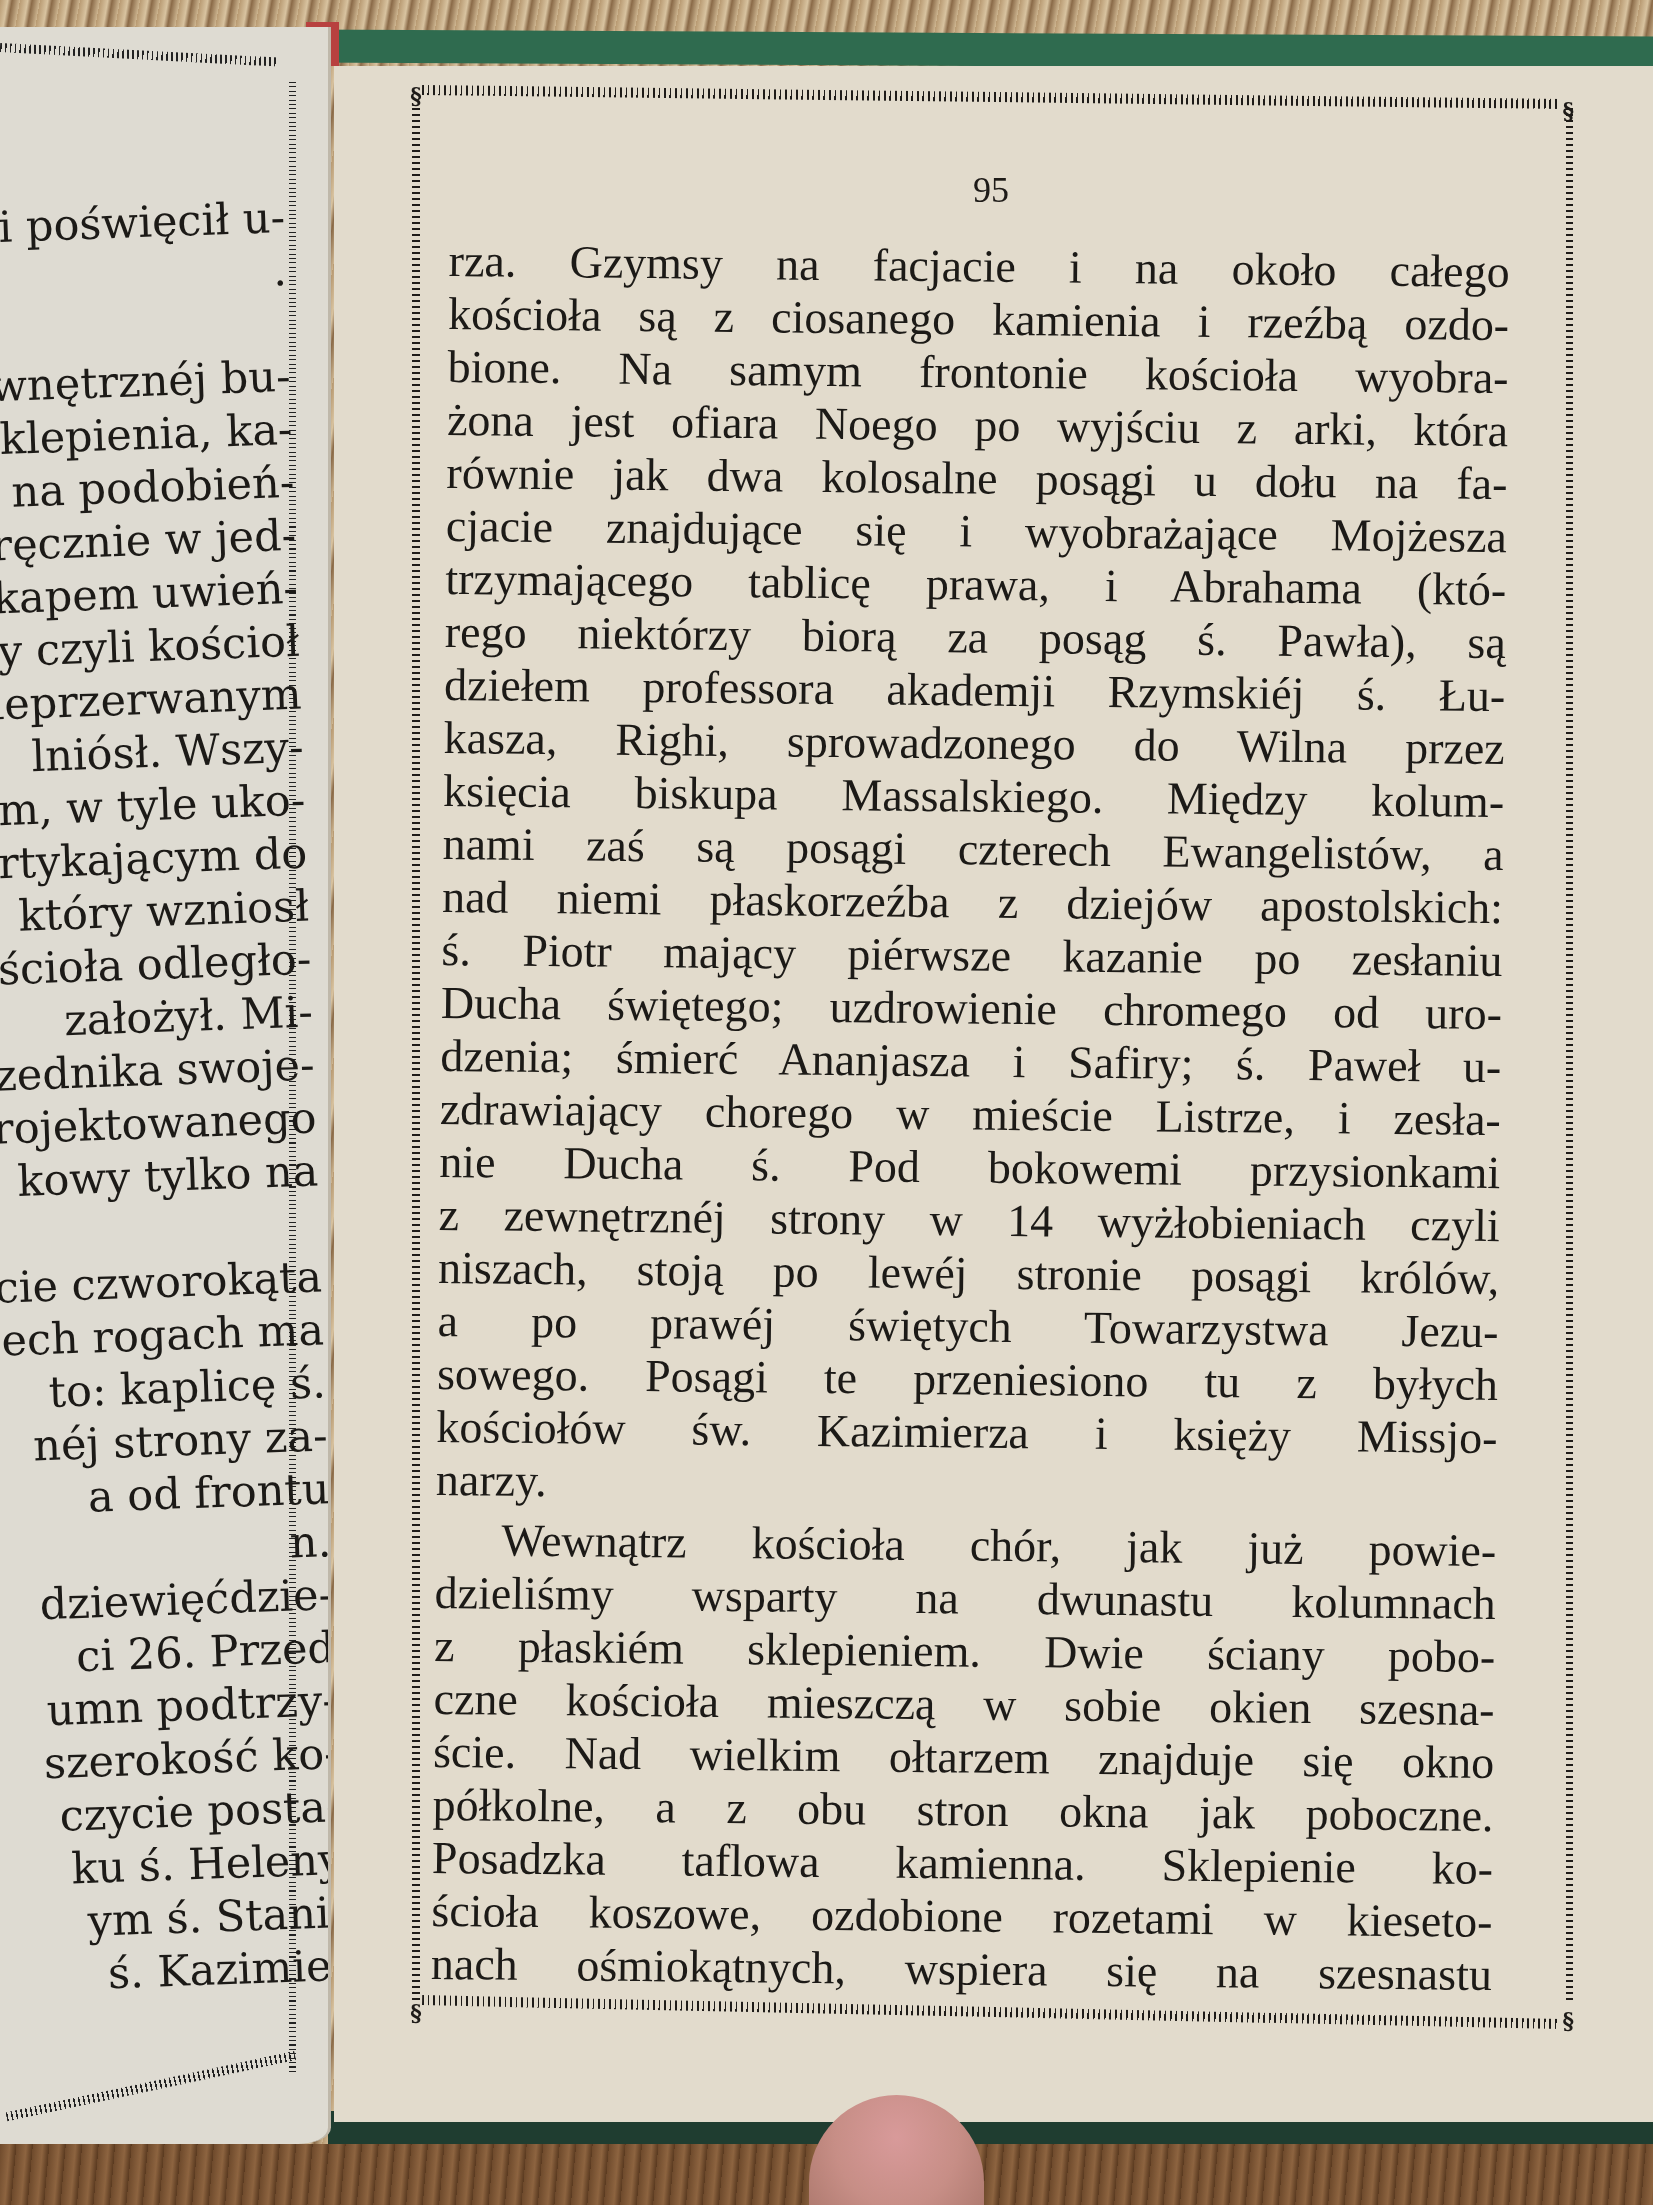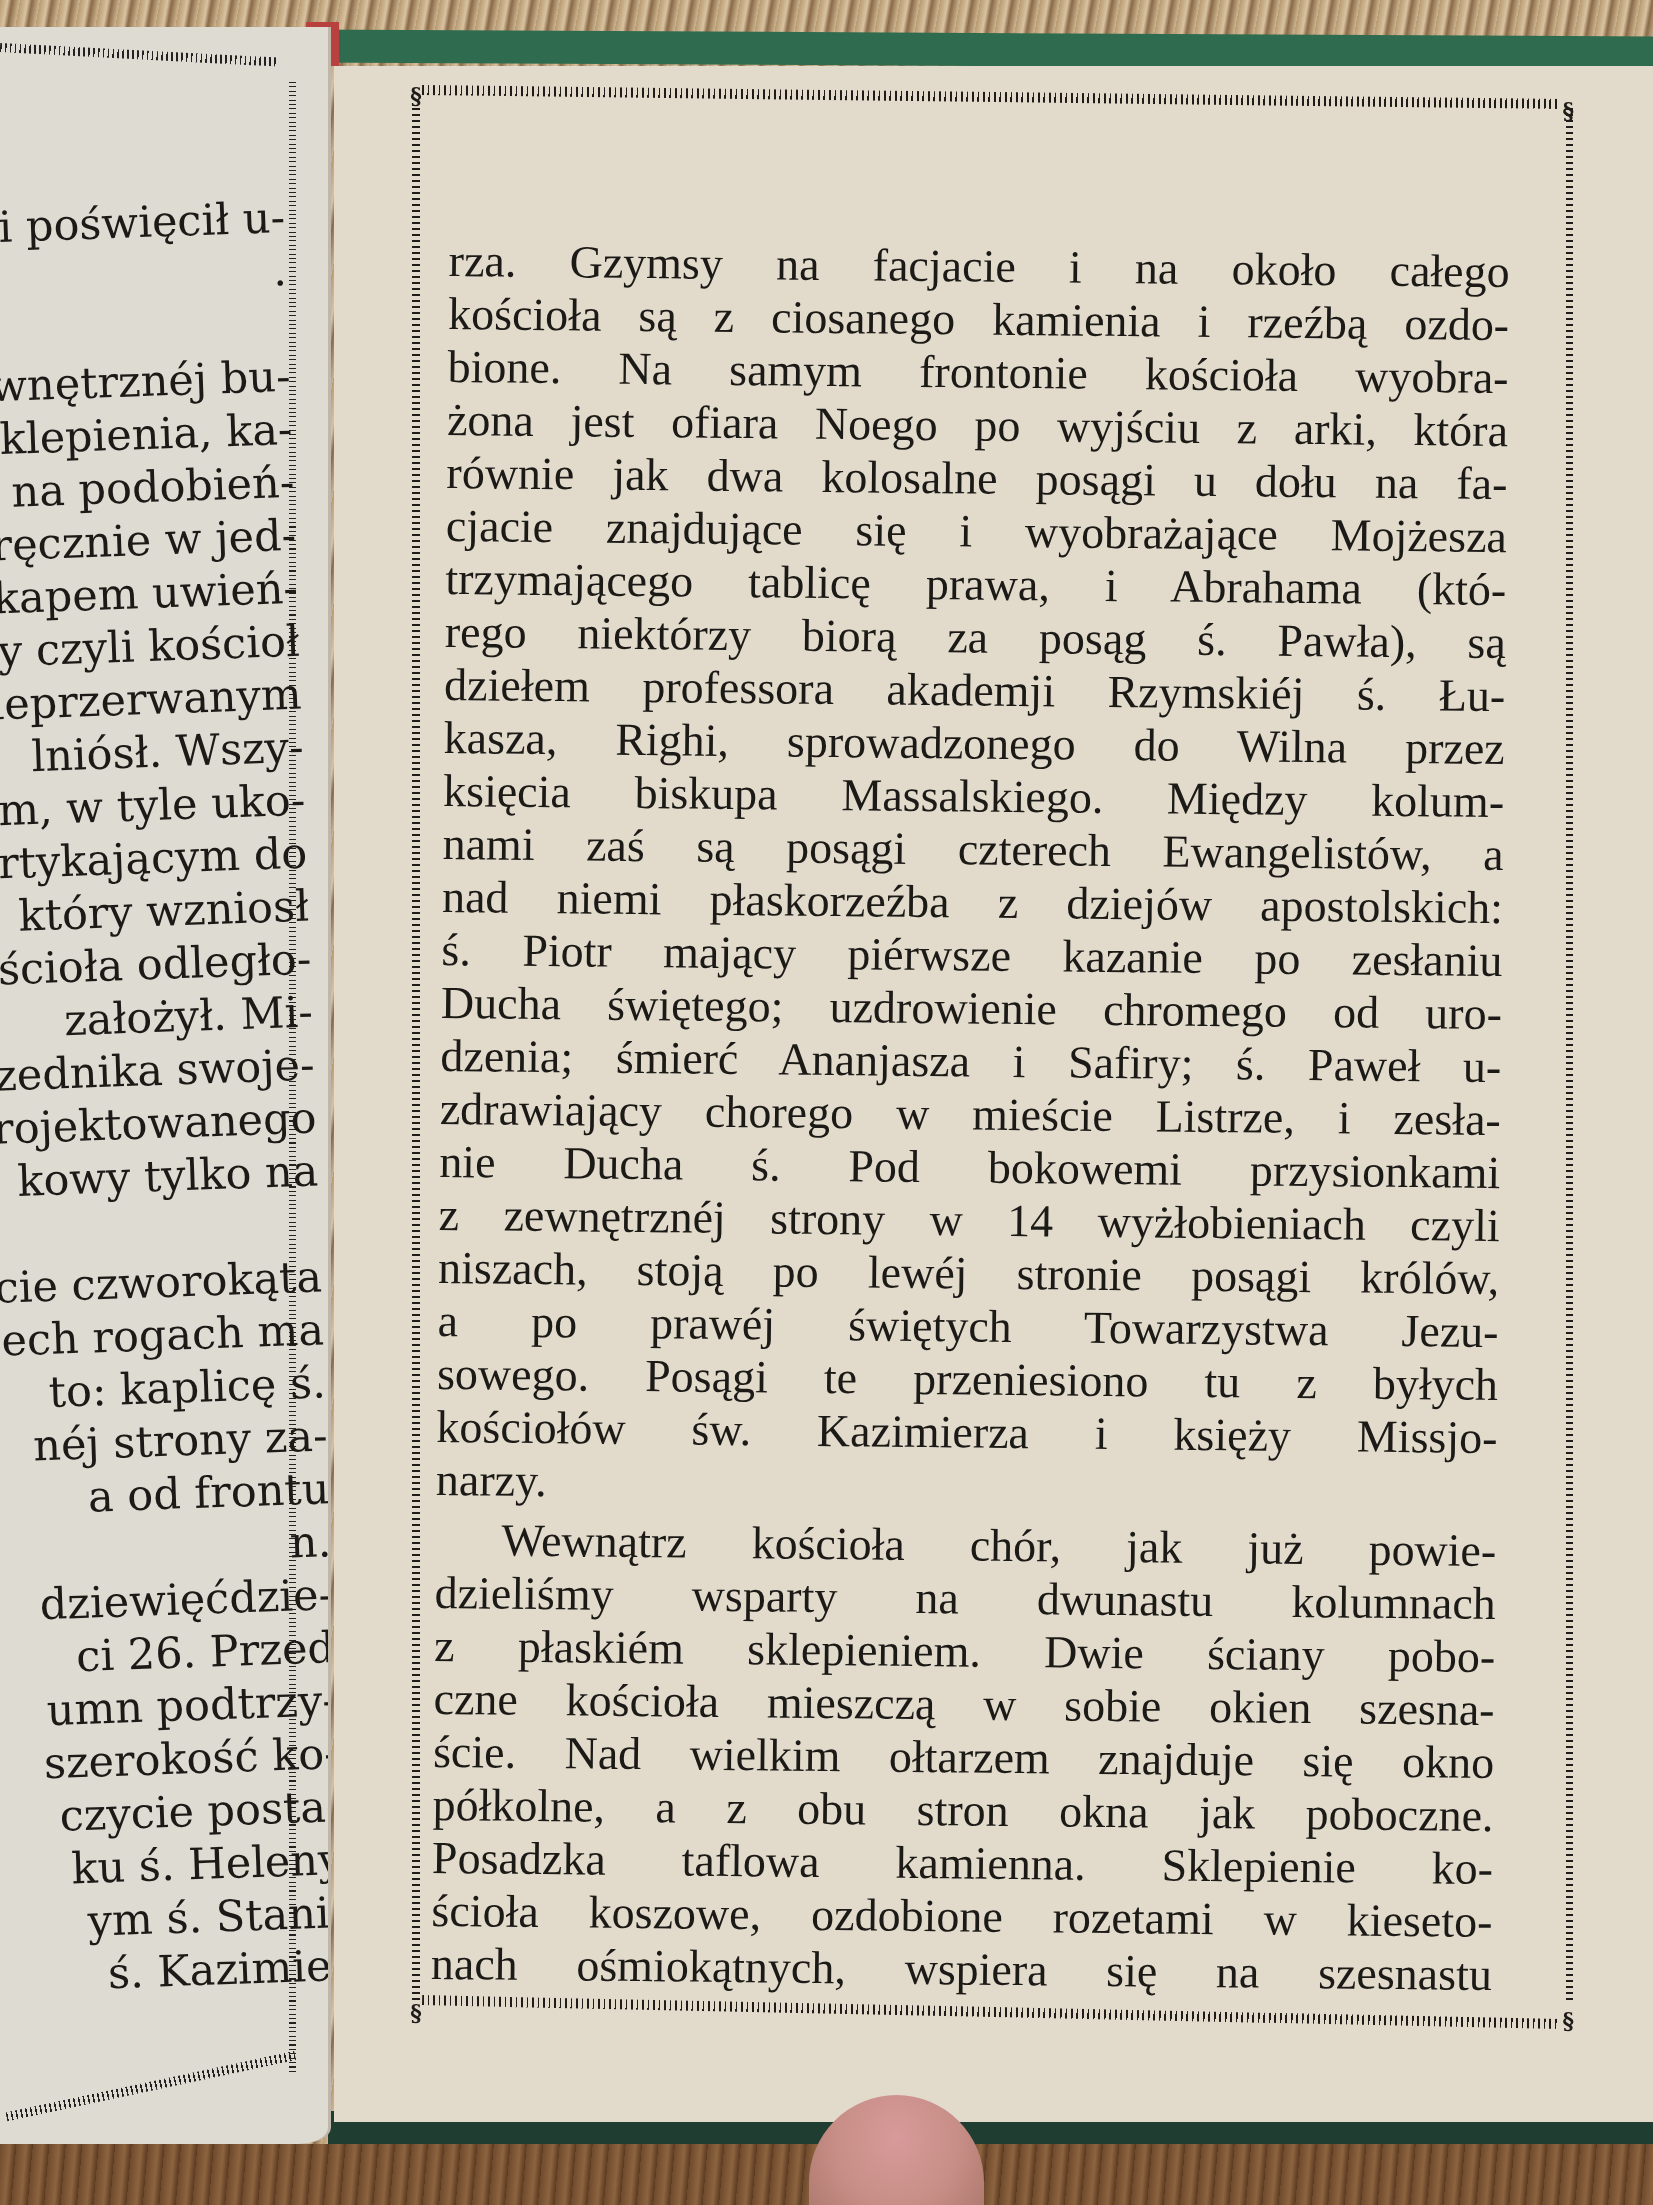--- a/index.html
+++ b/index.html
@@ -159,20 +159,21 @@
   <div class="frame">
     <div class="edge-h top"></div>
     <div class="edge-h bottom"></div>
     <div class="edge-v left"></div>
     <div class="edge-v right"></div>
     <div class="corner tl">§</div>
     <div class="corner tr">§</div>
     <div class="corner bl">§</div>
     <div class="corner br">§</div>
 
+    <div class="page-number">95</div>
 
     <div class="text-block">
       <span class="line">rza. Gzymsy na facjacie i na około całego</span>
       <span class="line">kościoła są z ciosanego kamienia i rzeźbą ozdo-</span>
       <span class="line">bione. Na samym frontonie kościoła wyobra-</span>
       <span class="line">żona jest ofiara Noego po wyjściu z arki, która</span>
       <span class="line">równie jak dwa kolosalne posągi u dołu na fa-</span>
       <span class="line">cjacie znajdujące się i wyobrażające Mojżesza</span>
       <span class="line">trzymającego tablicę prawa, i Abrahama (któ-</span>
       <span class="line">rego niektórzy biorą za posąg ś. Pawła), są</span>

